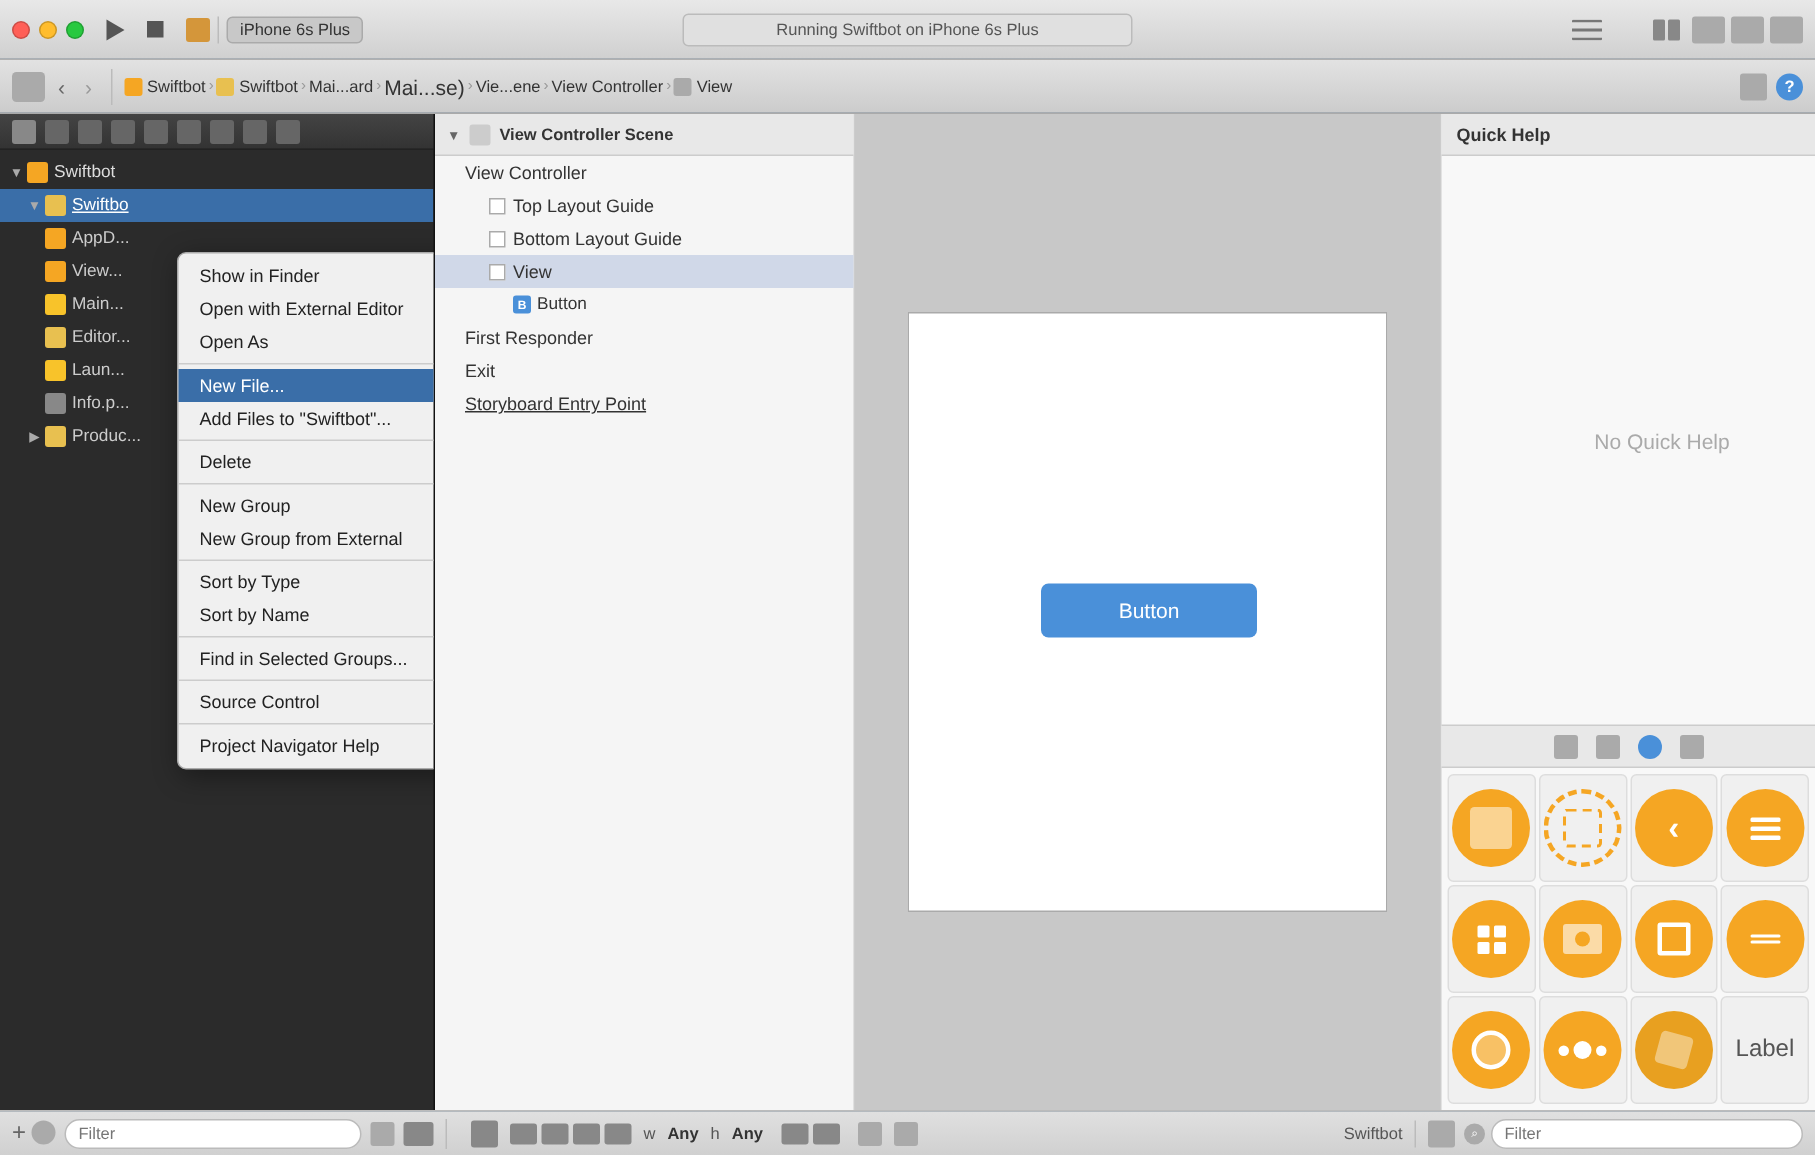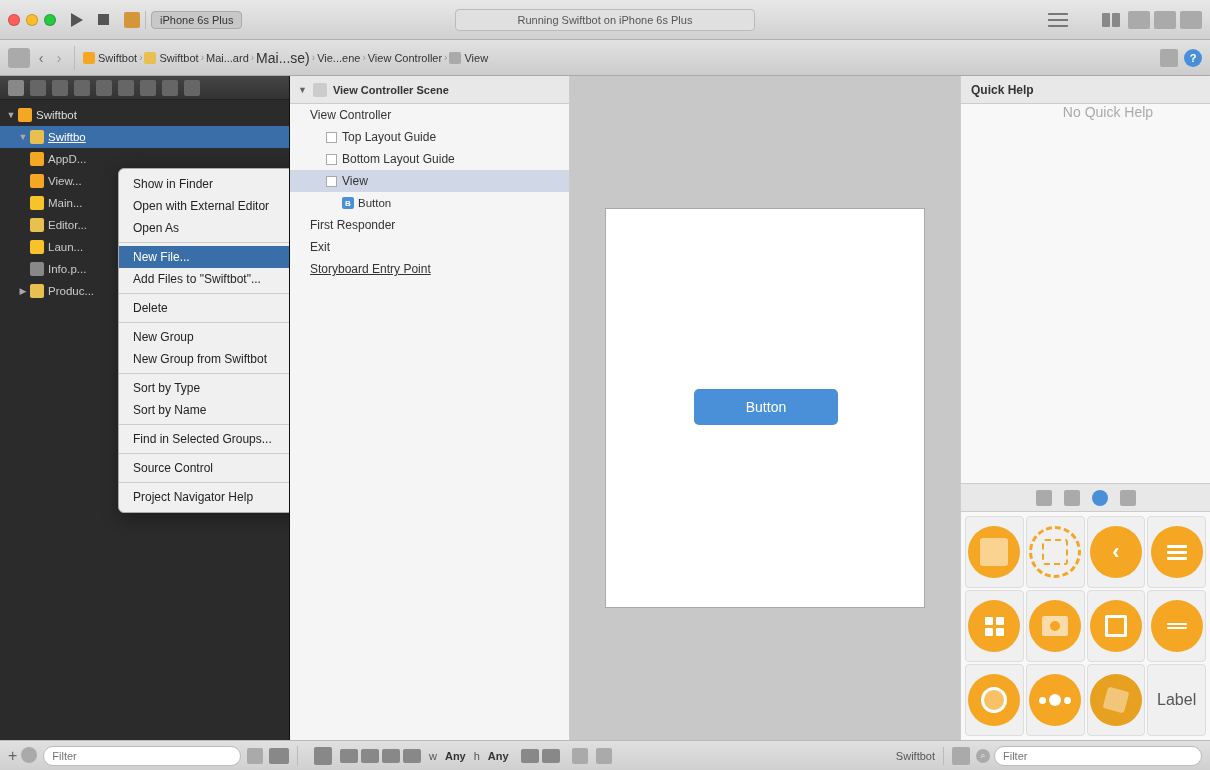--- a/index.html
+++ b/index.html
@@ -281,21 +281,21 @@
       display: flex;
       align-items: center;
       padding: 0 10px;
       font-size: 12px;
       font-weight: 600;
       color: #333;
     }
     .qh-content {
       flex: 1;
       display: flex;
-      align-items: flex-start;
+      align-items: center;
       justify-content: center;
       color: #aaa;
       font-size: 13px;
       padding-left: 45px;
     }
     .qh-bottom {
       border-top: 1px solid #ccc;
     }
     .qh-tabs {
       height: 28px;
@@ -558,21 +558,21 @@
       <div class="cm-item">Show in Finder</div>
       <div class="cm-item">Open with External Editor</div>
       <div class="cm-item has-sub">Open As</div>
       <div class="cm-separator"></div>
       <div class="cm-item new-file">New File...</div>
       <div class="cm-item">Add Files to "Swiftbot"...</div>
       <div class="cm-separator"></div>
       <div class="cm-item">Delete</div>
       <div class="cm-separator"></div>
       <div class="cm-item">New Group</div>
-      <div class="cm-item">New Group from Swiftbot</div>
+      <div class="cm-item">New Group from External</div>
       <div class="cm-separator"></div>
       <div class="cm-item">Sort by Type</div>
       <div class="cm-item">Sort by Name</div>
       <div class="cm-separator"></div>
       <div class="cm-item">Find in Selected Groups...</div>
       <div class="cm-separator"></div>
       <div class="cm-item has-sub">Source Control</div>
       <div class="cm-separator"></div>
       <div class="cm-item has-sub">Project Navigator Help</div>
     </div>

